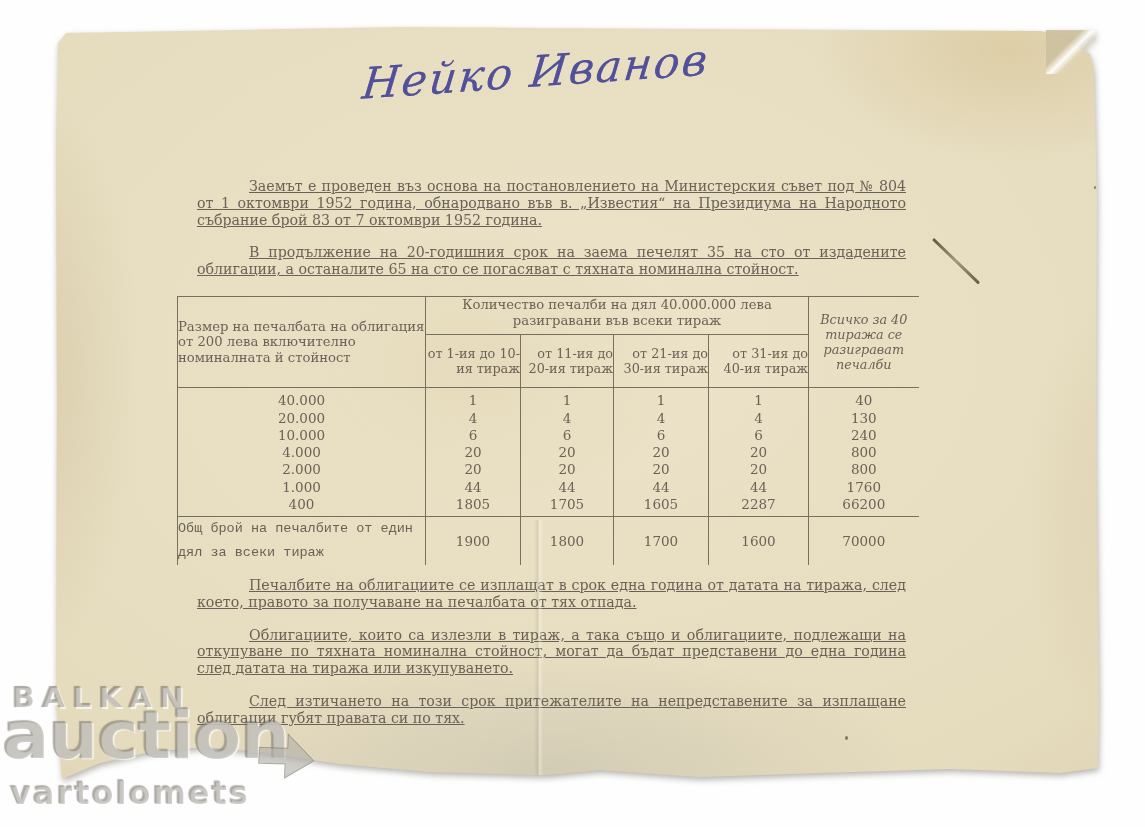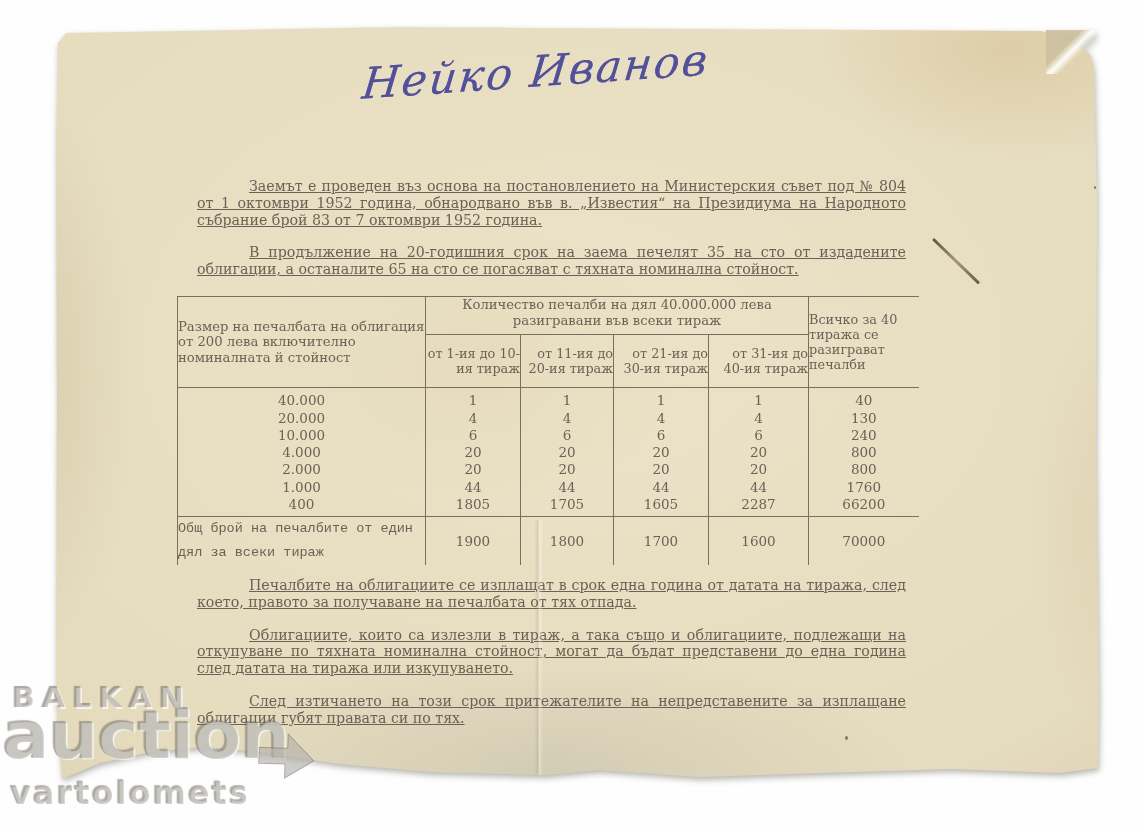--- a/index.html
+++ b/index.html
@@ -46,21 +46,21 @@
   table.prize col.c1{width:248px;} table.prize col.cs{width:95px;}
   table.prize col.cs2{width:93px;} table.prize col.cs4{width:100px;}
   table.prize col.ct{width:110px;}
   table.prize th, table.prize td{font-weight:normal;padding:0;border:0 solid #76705f;}
   .bl{border-left-width:1px !important;} .br{border-right-width:1px !important;}
   .bt{border-top-width:1px !important;} .bb{border-bottom-width:1px !important;}
   th.colprize{font-size:13.2px;line-height:15.5px;text-align:left;padding:0 26px;}
   th.colgroup{font-size:13.2px;line-height:15.5px;text-align:center;vertical-align:top;
     padding-top:7px;height:37px;}
   th.sub{font-size:12.8px;line-height:15px;text-align:right;height:52px;}
-  th.coltotal{font-size:12.8px;line-height:15px;text-align:left;padding:0 4px;}
+  th.coltotal{font-size:12.8px;line-height:15px;text-align:center;padding:0 4px;font-style:italic;}
   td.num{font-size:13.5px;text-align:center;height:17.3px;line-height:17.3px;}
   td.flabel{font-size:13.5px;line-height:24px;padding:6px 30px 6px 12px;font-family:Liberation Mono, monospace;}
   td.fnum{font-size:13.5px;text-align:center;vertical-align:middle;padding-top:12px;margin-top:40px;}
 
   .wm{position:absolute;font-family:"DejaVu Sans",sans-serif;font-weight:bold;z-index:6;
     color:rgba(148,144,134,0.42);
     text-shadow:1.5px 1.5px 1px rgba(255,255,255,0.75), -1px -1px 1px rgba(92,88,78,0.42);}
   .wm-balkan{left:12px;top:680px;font-size:30px;letter-spacing:7px;transform:scaleY(0.95);}
   .wm-auction{left:2px;top:694px;font-size:70px;letter-spacing:-1px;transform:scaleY(0.95);}
   .wm-vart{left:10px;top:774px;font-size:32px;letter-spacing:2px;transform:scaleY(0.97);}

